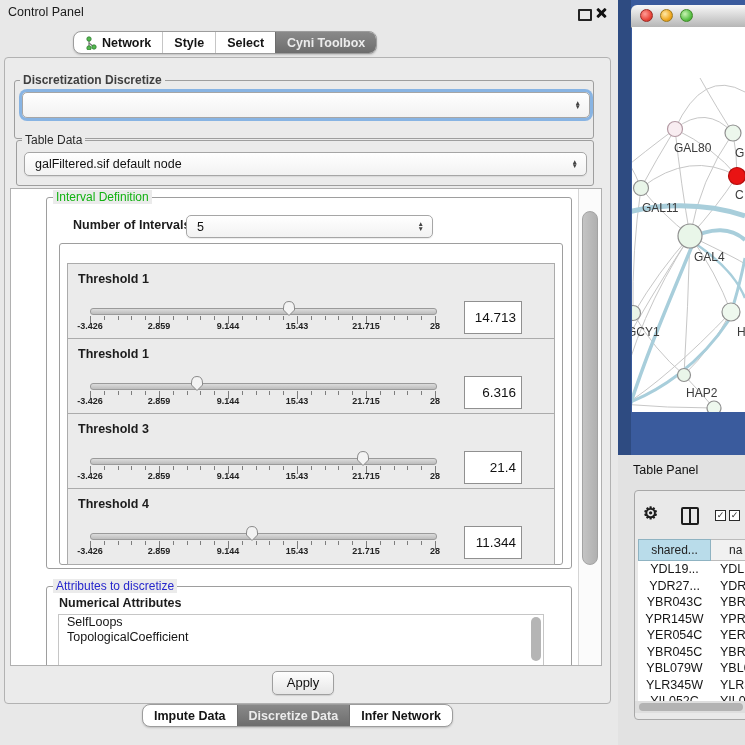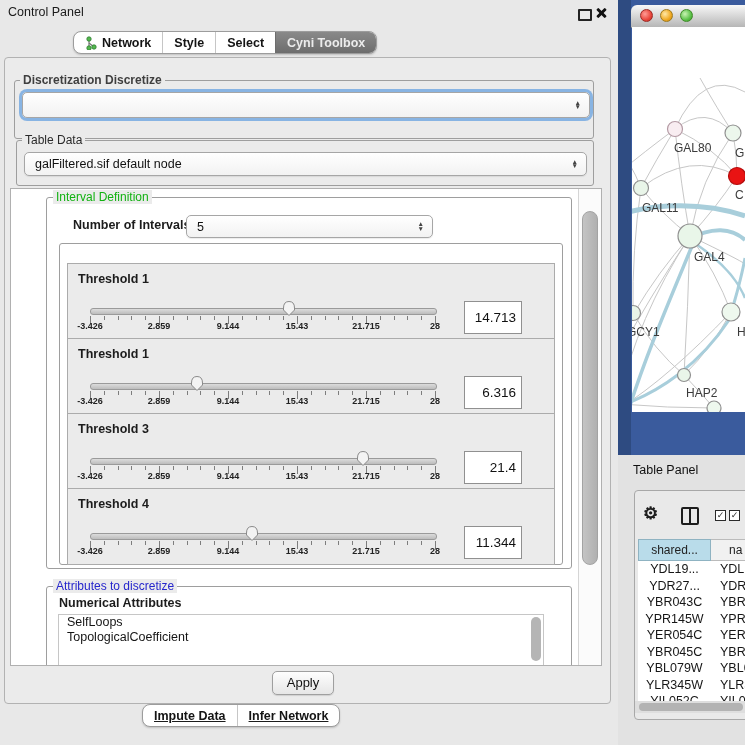--- a/index.html
+++ b/index.html
@@ -342,23 +342,26 @@
         <div class="attr-item">TopologicalCoefficient</div>
         <div class="list-thumb"></div>
       </div>
 
     <div class="vsb-track"></div>
     <div class="vsb-thumb"></div>
   </div>
 
   <div class="abs apply-btn">Apply</div>
 
-  <div class="abs seg" style="left:142px;top:704px;text-decoration:underline;" id="bottomTabs">
+  <div class="abs seg" style="left:142px;top:704px;" id="bottomTabs">
       <div class="tab">
         <span>Impute Data</span>
+      </div>
+      <div class="tab sel">
+        <span>Discretize Data</span>
       </div>
       <div class="tab">
         <span>Infer Network</span>
       </div>
     </div>
 
   <div class="abs desktop"></div>
   <div class="abs desktop-edge"></div>
   <div class="abs macwin">
     <div class="mac-titlebar">

